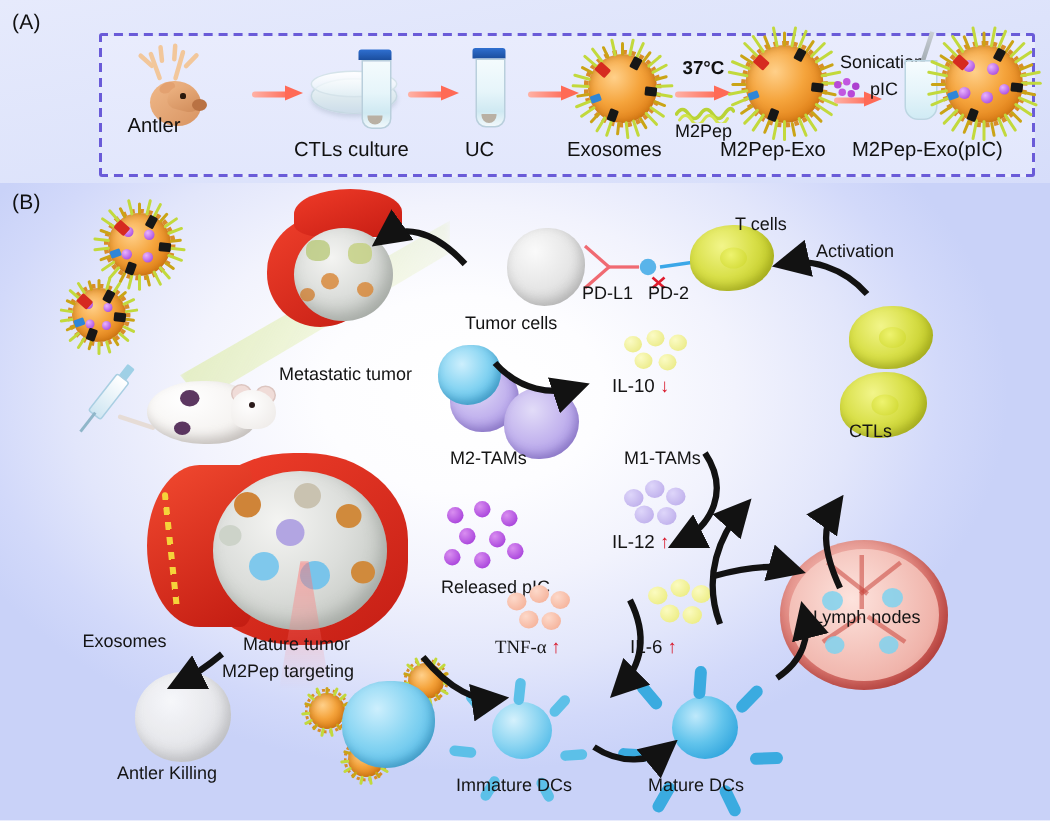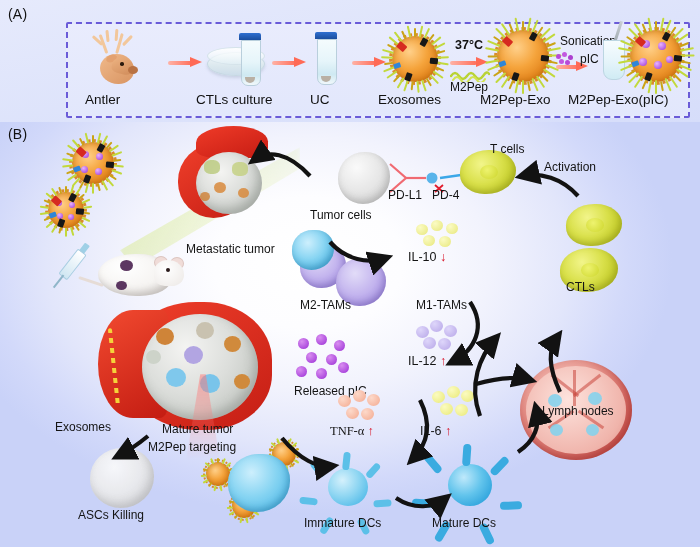--- a/index.html
+++ b/index.html
@@ -219,21 +219,21 @@
       <div class="antlerL" style="left:24px;top:2px;width:3px;height:12px;transform:rotate(-6deg);"></div>
       <div class="antlerR" style="left:36px;top:5px;width:3px;height:21px;transform:rotate(16deg);"></div>
       <div class="antlerR" style="left:44px;top:6px;width:3px;height:13px;transform:rotate(44deg);"></div>
       <div class="antlerR" style="left:33px;top:1px;width:3px;height:12px;transform:rotate(4deg);"></div>
       <div class="body"></div>
       <div class="ear"></div>
       <div class="head"></div>
       <div class="snout"></div>
       <div class="eye"></div>
     </div>
-    <div class="stepLabel" style="left:85px;top:92px;">Antler</div>
+    <div class="stepLabel" style="left:85px;top:76px;">Antler</div>
 
     <div class="aArrow" style="left:168px;top:58px;width:34px;">
       <div class="shaft"></div>
         <div class="head"></div>
     </div>
 
     <div class="dish" style="left:207px;top:52px;width:56px;height:26px;">
       <div class="plate"></div>
         <div class="lid"></div>
     </div>
@@ -543,21 +543,21 @@
 
 
     <svg style="position:absolute;left:386px;top:36px;width:110px;height:42px;" viewBox="0 0 110 42">
       <path d="M4,6 L20,20 L4,34" fill="none" stroke="#f06a72" stroke-width="2.2"></path>
       <line x1="20" y1="20" x2="40" y2="20" stroke="#f06a72" stroke-width="2.2"></line>
       <circle cx="46" cy="20" r="5.5" fill="#59b4ea"></circle>
       <line x1="54" y1="20" x2="82" y2="16" stroke="#3ba7e8" stroke-width="2.4"></line>
       <path d="M49,27 L57,34 M57,27 L49,34" stroke="#e01b2d" stroke-width="1.8"></path>
     </svg>
     <div class="bLabelSm" style="left:388px;top:66px;">PD-L1</div>
-    <div class="bLabelSm" style="left:432px;top:66px;">PD-4</div>
+    <div class="bLabelSm" style="left:432px;top:66px;">PD-2</div>
 
     <div class="cellYellow" style="left:460px;top:28px;width:56px;height:44px;">
       <div class="nuc"></div>
     </div>
     <div class="bLabel" style="left:490px;top:20px;">T cells</div>
 
     <div class="bLabel" style="left:544px;top:38px;">Activation</div>
 
     <div class="cellYellow" style="left:566px;top:82px;width:56px;height:42px;">
       <div class="nuc"></div>
@@ -668,21 +668,21 @@
       <div class="lnBlue" style="left:30px;top:64px;width:13px;height:12px;"></div>
       <div class="lnBlue" style="left:66px;top:64px;width:13px;height:12px;"></div>
     </div>
     <div class="bLabel" style="left:542px;top:282px;">Lymph nodes</div>
 
     <div class="bLabel" style="left:55px;top:298px;">Exosomes</div>
     <div style="position:absolute;left:90px;top:326px;width:64px;height:60px;
       border-radius:50% 46% 52% 48%;
       background:radial-gradient(circle at 38% 32%,#fbfbfb 0%,#ececec 46%,#dcdcdc 78%,#c9c9c9 100%);
       box-shadow:inset -3px -4px 8px rgba(140,140,140,.4);opacity:.9;"></div>
-    <div class="bLabel" style="left:78px;top:386px;">ASCs Killing</div>
+    <div class="bLabel" style="left:78px;top:386px;">Antler Killing</div>
 
     <div class="bLabel" style="left:148px;top:318px;">M2Pep targeting</div>
     <div class="exo" style="left:272px;top:320px;width:24px;height:24px;">
       <div class="core"></div>
         <div class="ring" style="border-width:2px;"></div>
     <div class="spike" style="width: 2px; height: 4.8px; left: 11px; top: -3.8px; transform: rotate(0deg) translateY(0px); transform-origin: 50% 15.8px;"></div>
         <div class="spikeG" style="width: 2px; height: 6.24px; left: 11px; top: -5.24px; transform: rotate(24deg) translateY(0px); transform-origin: 50% 17.24px;"></div>
         <div class="spikeG" style="width: 2px; height: 6.24px; left: 11px; top: -5.24px; transform: rotate(48deg) translateY(0px); transform-origin: 50% 17.24px;"></div>
         <div class="spike" style="width: 2px; height: 4.8px; left: 11px; top: -3.8px; transform: rotate(72deg) translateY(0px); transform-origin: 50% 15.8px;"></div>
         <div class="spikeG" style="width: 2px; height: 6.24px; left: 11px; top: -5.24px; transform: rotate(96deg) translateY(0px); transform-origin: 50% 17.24px;"></div>

